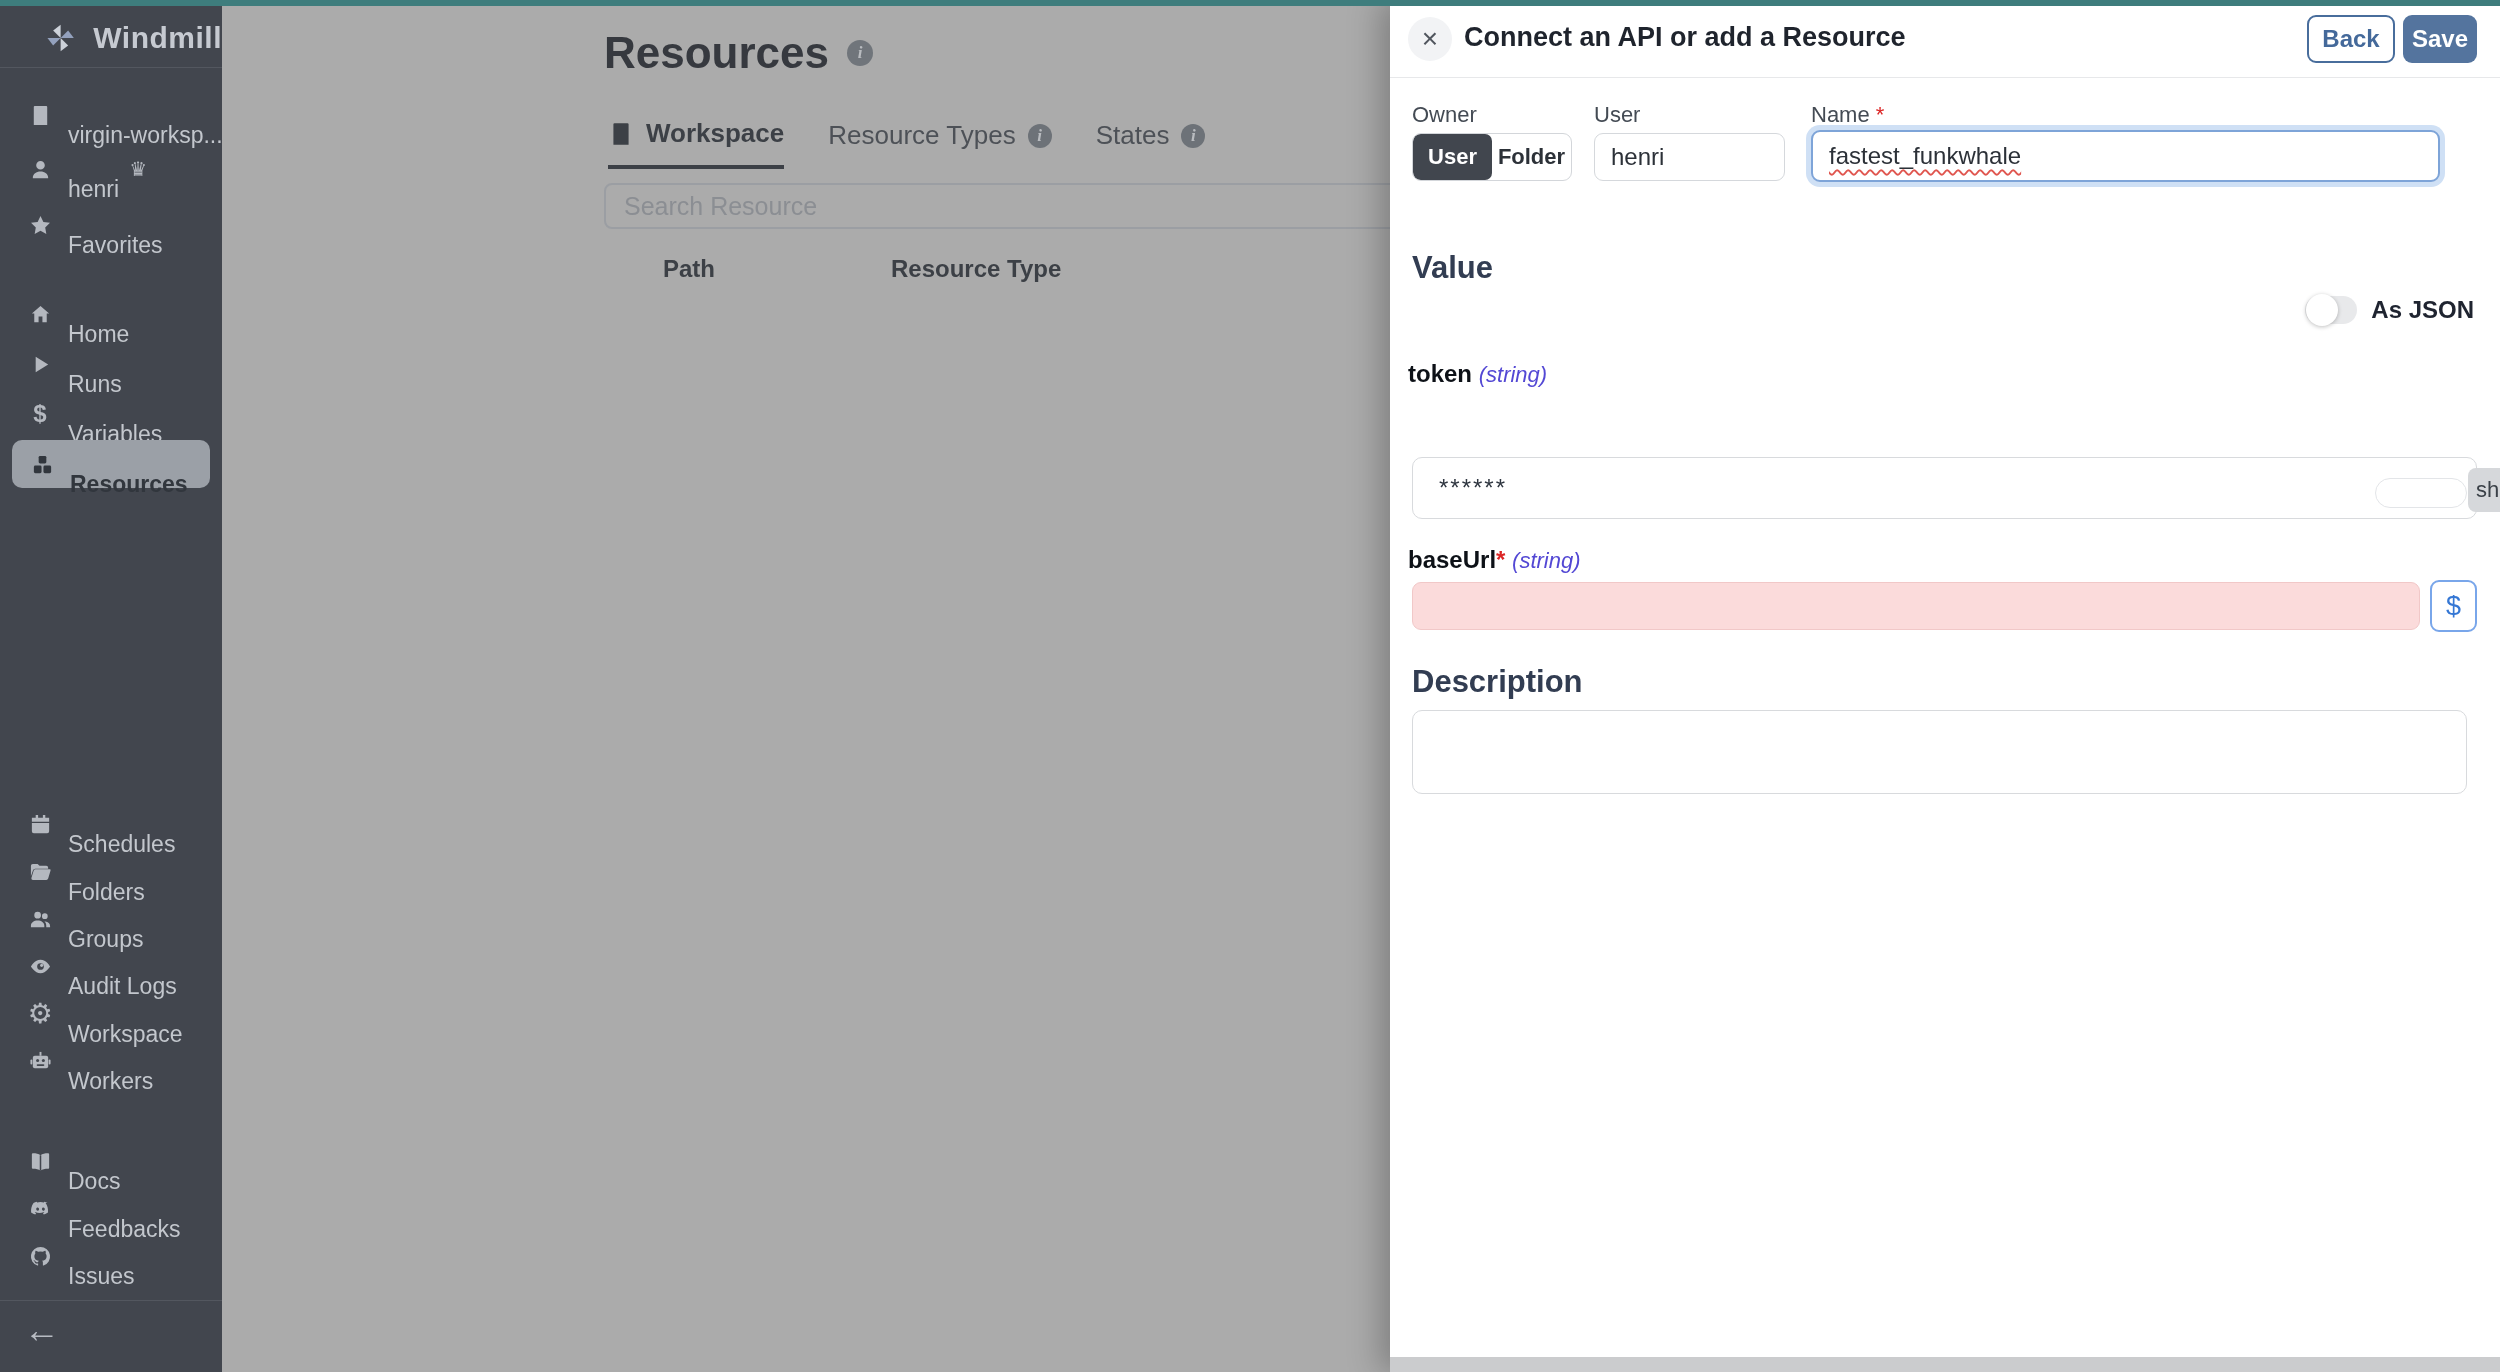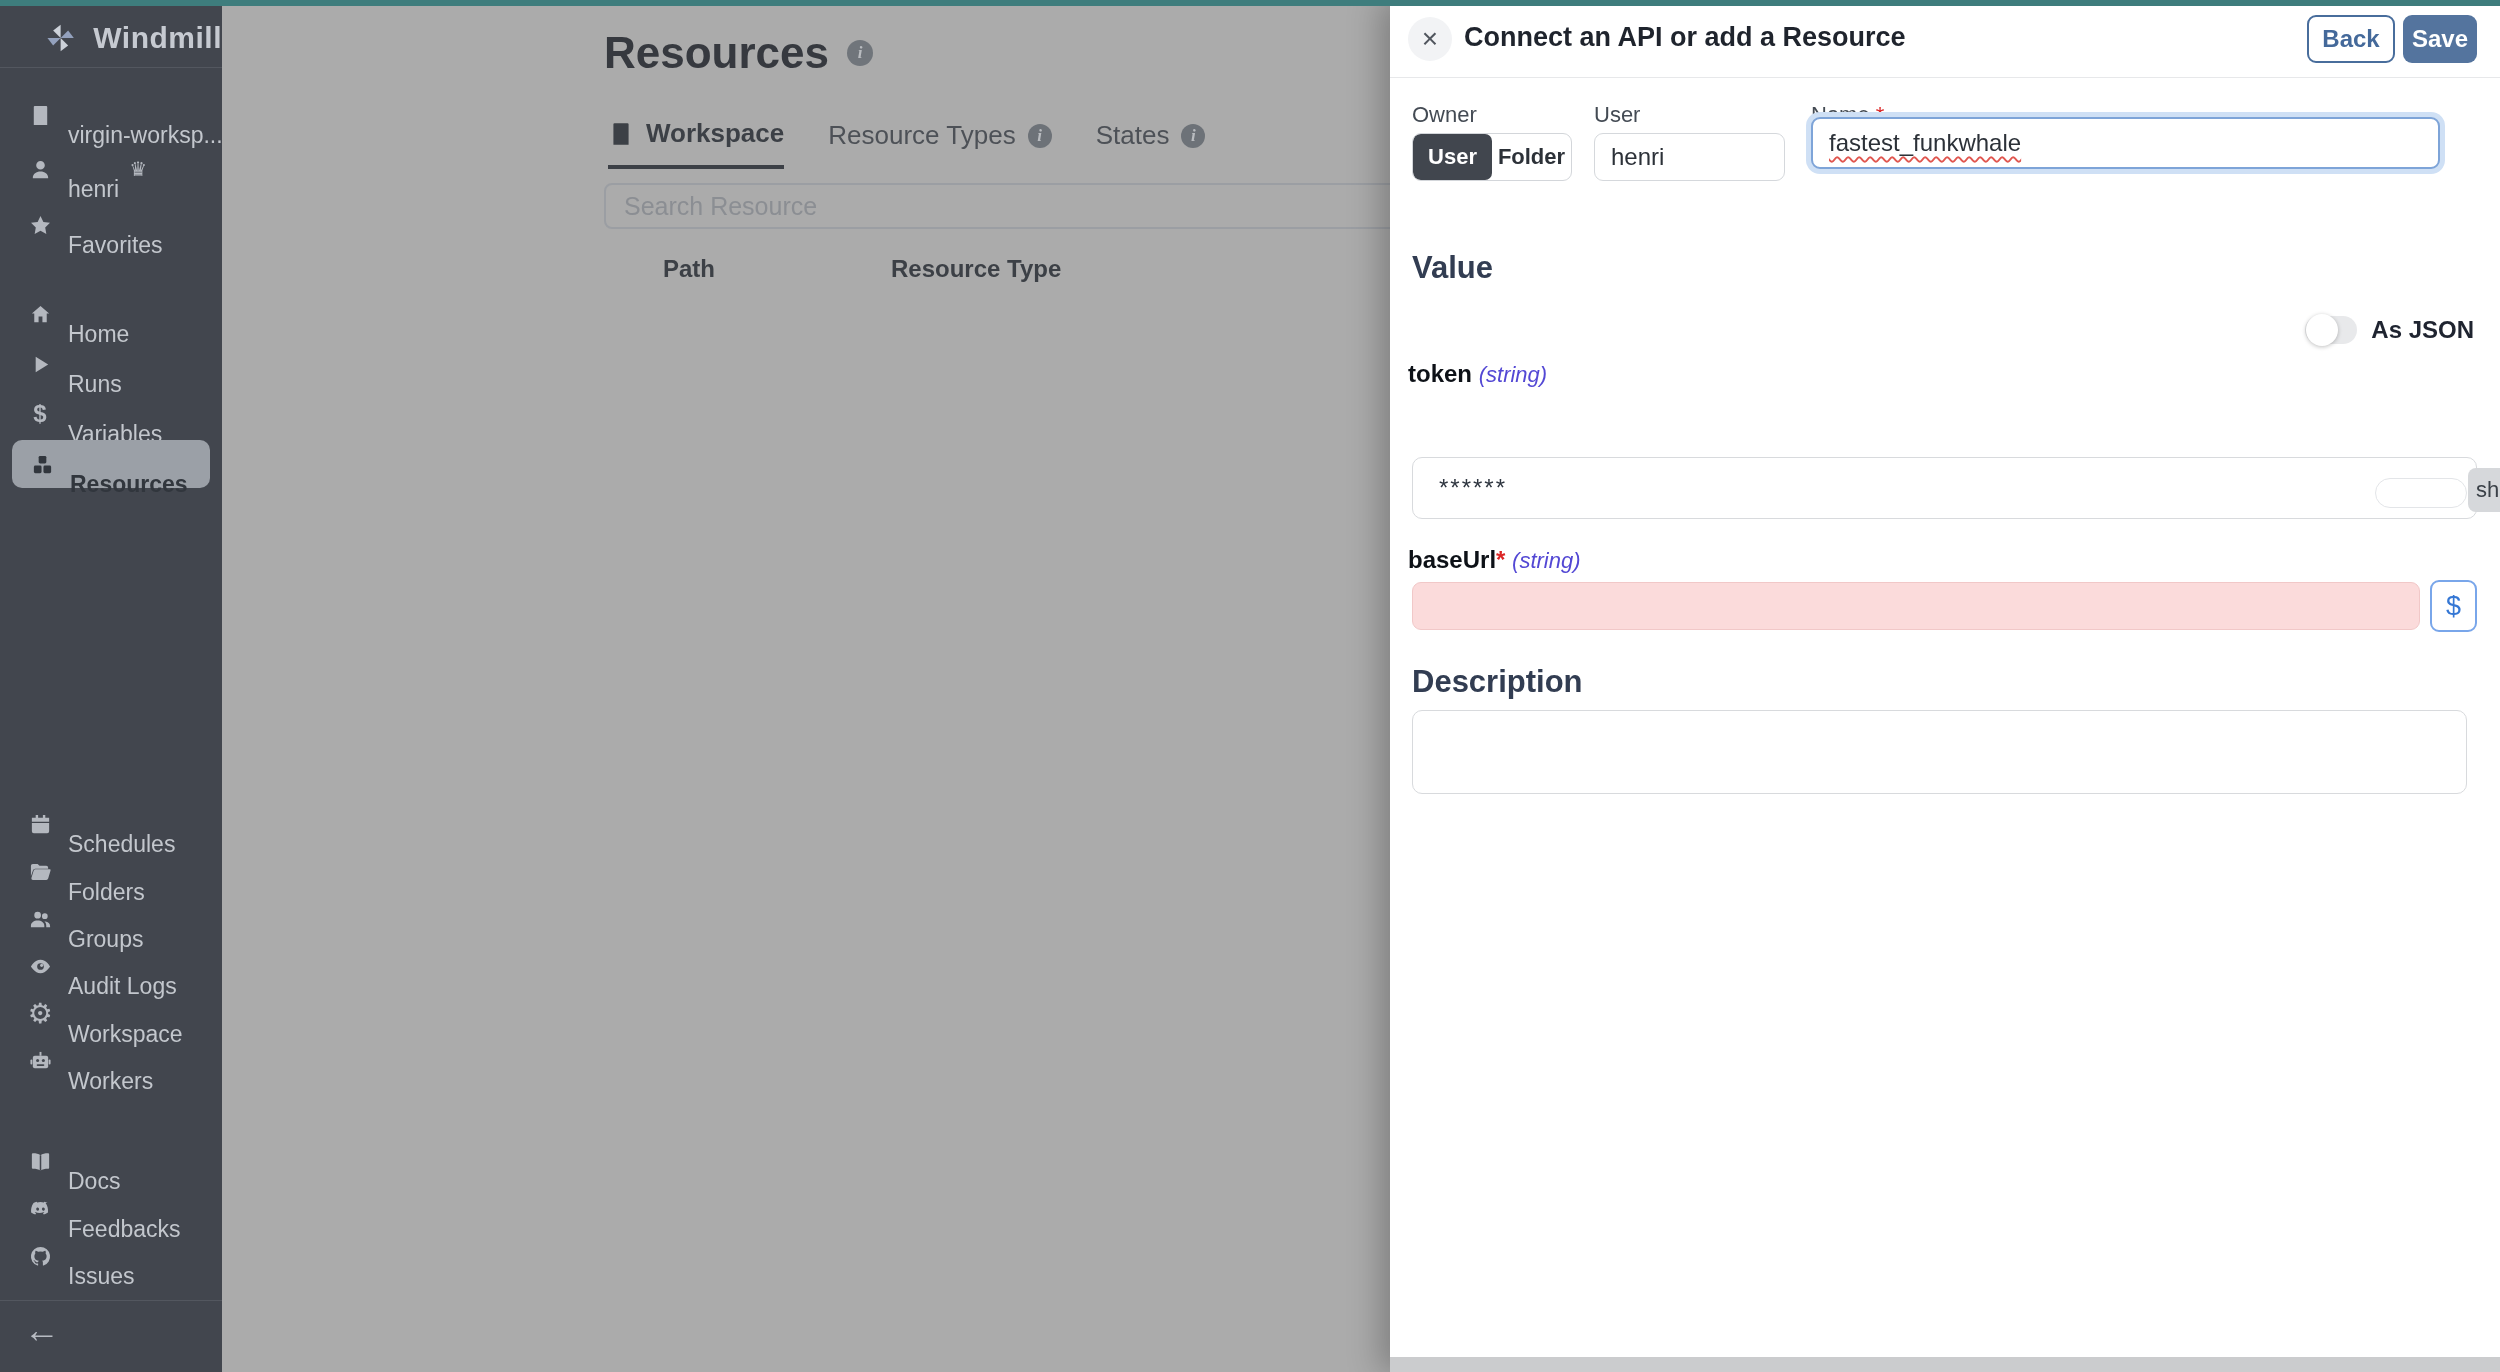--- a/index.html
+++ b/index.html
@@ -59,34 +59,34 @@
 
   .flabel { position:absolute; top:102px; font-size:22px; color:#444b54; }
   .req { color:#dc2626; }
   .seg-wrap { position:absolute; left:22px; top:133px; width:160px; height:48px; border:1.5px solid #d3d6da;
     border-radius:9px; background:#fff; display:flex; overflow:hidden; }
   .seg { flex:1; display:flex; align-items:center; justify-content:center; font-size:22px; cursor:pointer; }
   .seg.on { background:#41464e; color:#fff; font-weight:700; border-radius:7px; }
   .seg.off { color:#2c3138; font-weight:600; }
   .tinput { position:absolute; top:133px; height:48px; border:1.5px solid #d5d8dc; border-radius:9px;
     font-size:24px; color:#2c3138; padding:0 16px; outline:none; background:#fff; }
-  .name-input { position:absolute; left:421px; top:117px; width:629px; height:52px; border:2px solid #7ea4d8;
+  .name-input { position:absolute; left:421px; top:130px; width:629px; height:52px; border:2px solid #7ea4d8;
     border-radius:9px; box-shadow:0 0 0 5px #cfe0f5; display:flex; align-items:center; padding:0 16px;
     font-size:24px; color:#2c3138; background:#fff; cursor:text; }
   .wavy { text-decoration:underline; text-decoration-style:wavy; text-decoration-color:#e0564f;
     text-decoration-thickness:2px; text-underline-offset:5px; }
 
   .fullpath { position:absolute; left:22px; top:200px; height:38px; display:inline-flex; align-items:stretch;
     border:1.5px solid #e4e6e9; border-radius:9px; overflow:hidden; background:#fff; }
   .fp-badge { background:#d9dbde; color:#3b4149; font-size:22px; font-weight:700; display:flex; align-items:center; padding:0 15px; }
   .fp-val { font-family:"DejaVu Sans Mono","Liberation Mono",monospace; font-size:22px; color:#1f242b;
     display:flex; align-items:center; padding:0 18px; }
 
   .h2 { position:absolute; left:22px; font-size:31px; font-weight:700; color:#323d52; }
-  .asjson-row { position:absolute; right:26px; top:316px; display:flex; align-items:center; gap:14px; }
+  .asjson-row { position:absolute; right:26px; top:296px; display:flex; align-items:center; gap:14px; }
   .toggle { width:52px; height:28px; border-radius:14px; background:#e8e9eb; position:relative; cursor:pointer; }
   .toggle .knob { position:absolute; left:1px; top:-2px; width:32px; height:32px; border-radius:50%; background:#fff;
     box-shadow:0 1px 4px rgba(0,0,0,.25); }
   .asjson-lbl { font-size:24px; font-weight:600; color:#1f2430; }
 
   .fieldname { position:absolute; left:18px; top:360px; font-size:24px; color:#0d1117; font-weight:700; }
   .ftype { font-size:22px; font-weight:400; font-style:italic; color:#5348d4; }
   .fdesc { position:absolute; left:22px; top:396px; width:1048px; font-size:22px; font-style:italic; color:#171c26; line-height:1.28; }
   .token-input { position:absolute; left:22px; top:457px; width:1065px; height:62px; border:1.5px solid #d8dadd;
     border-radius:10px; background:#fff; display:flex; align-items:center; padding:0 26px; font-size:24px;

